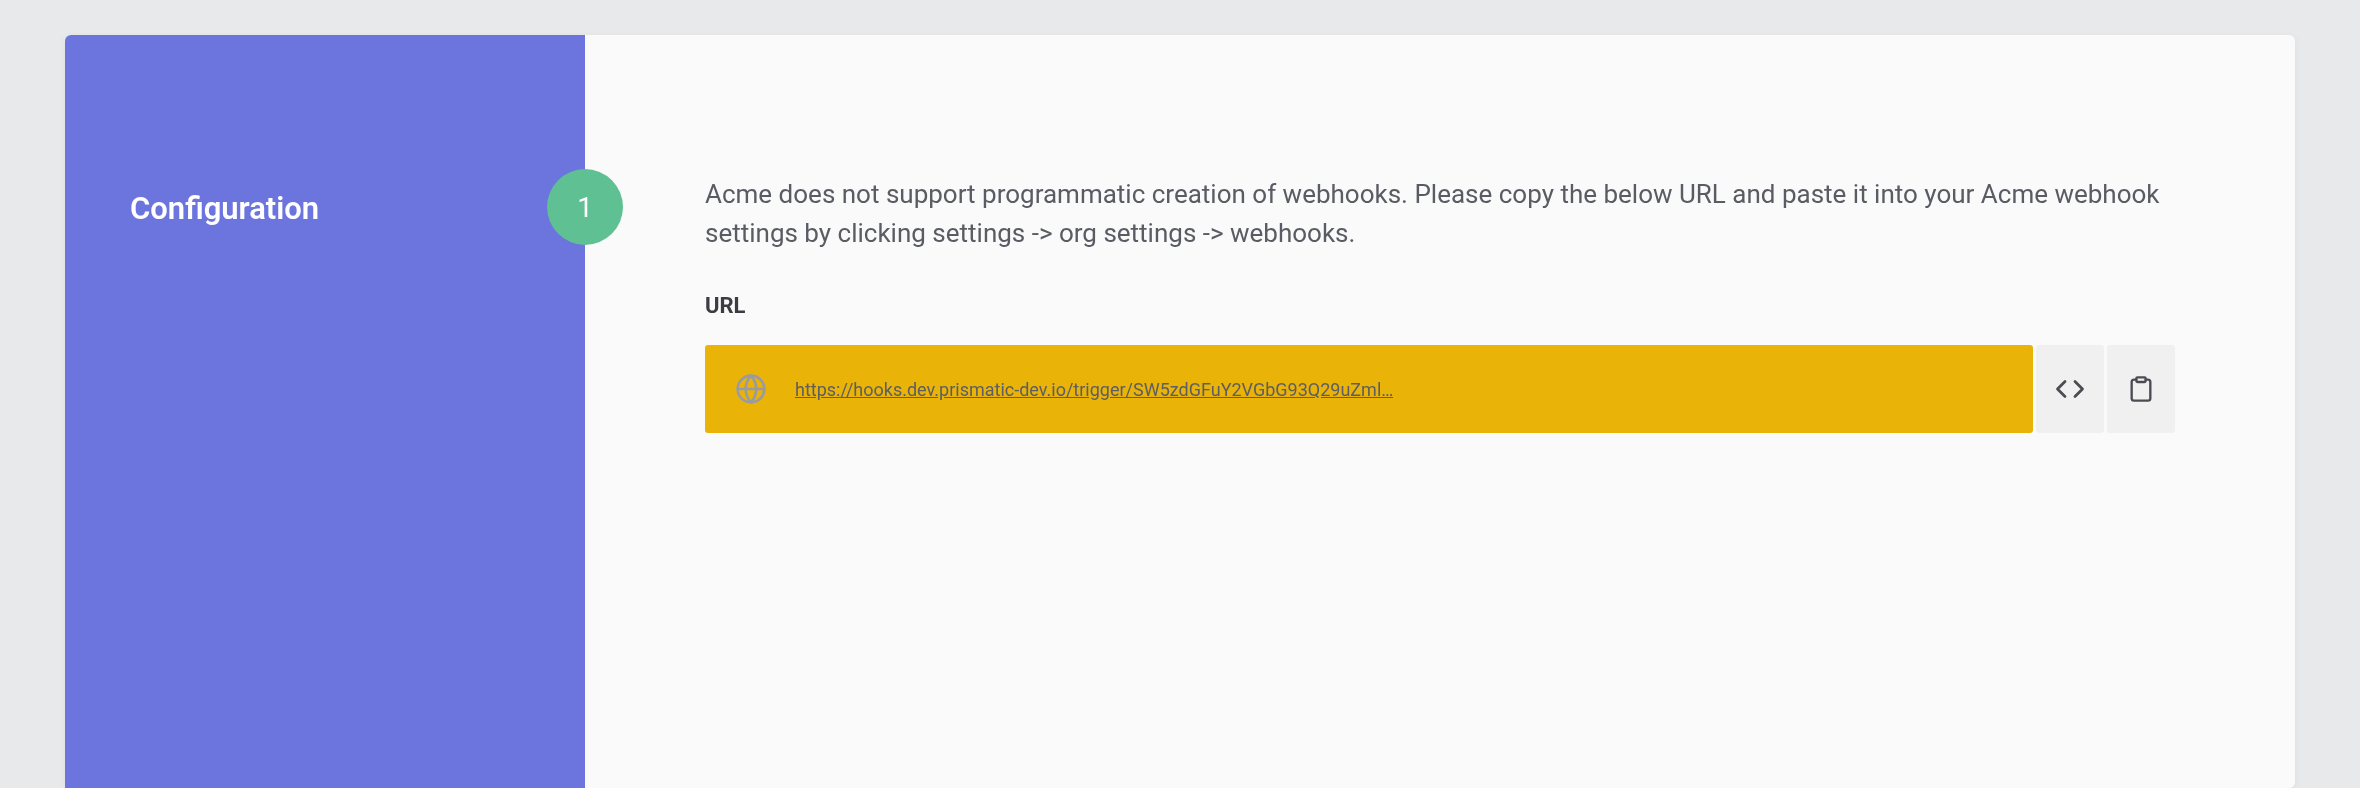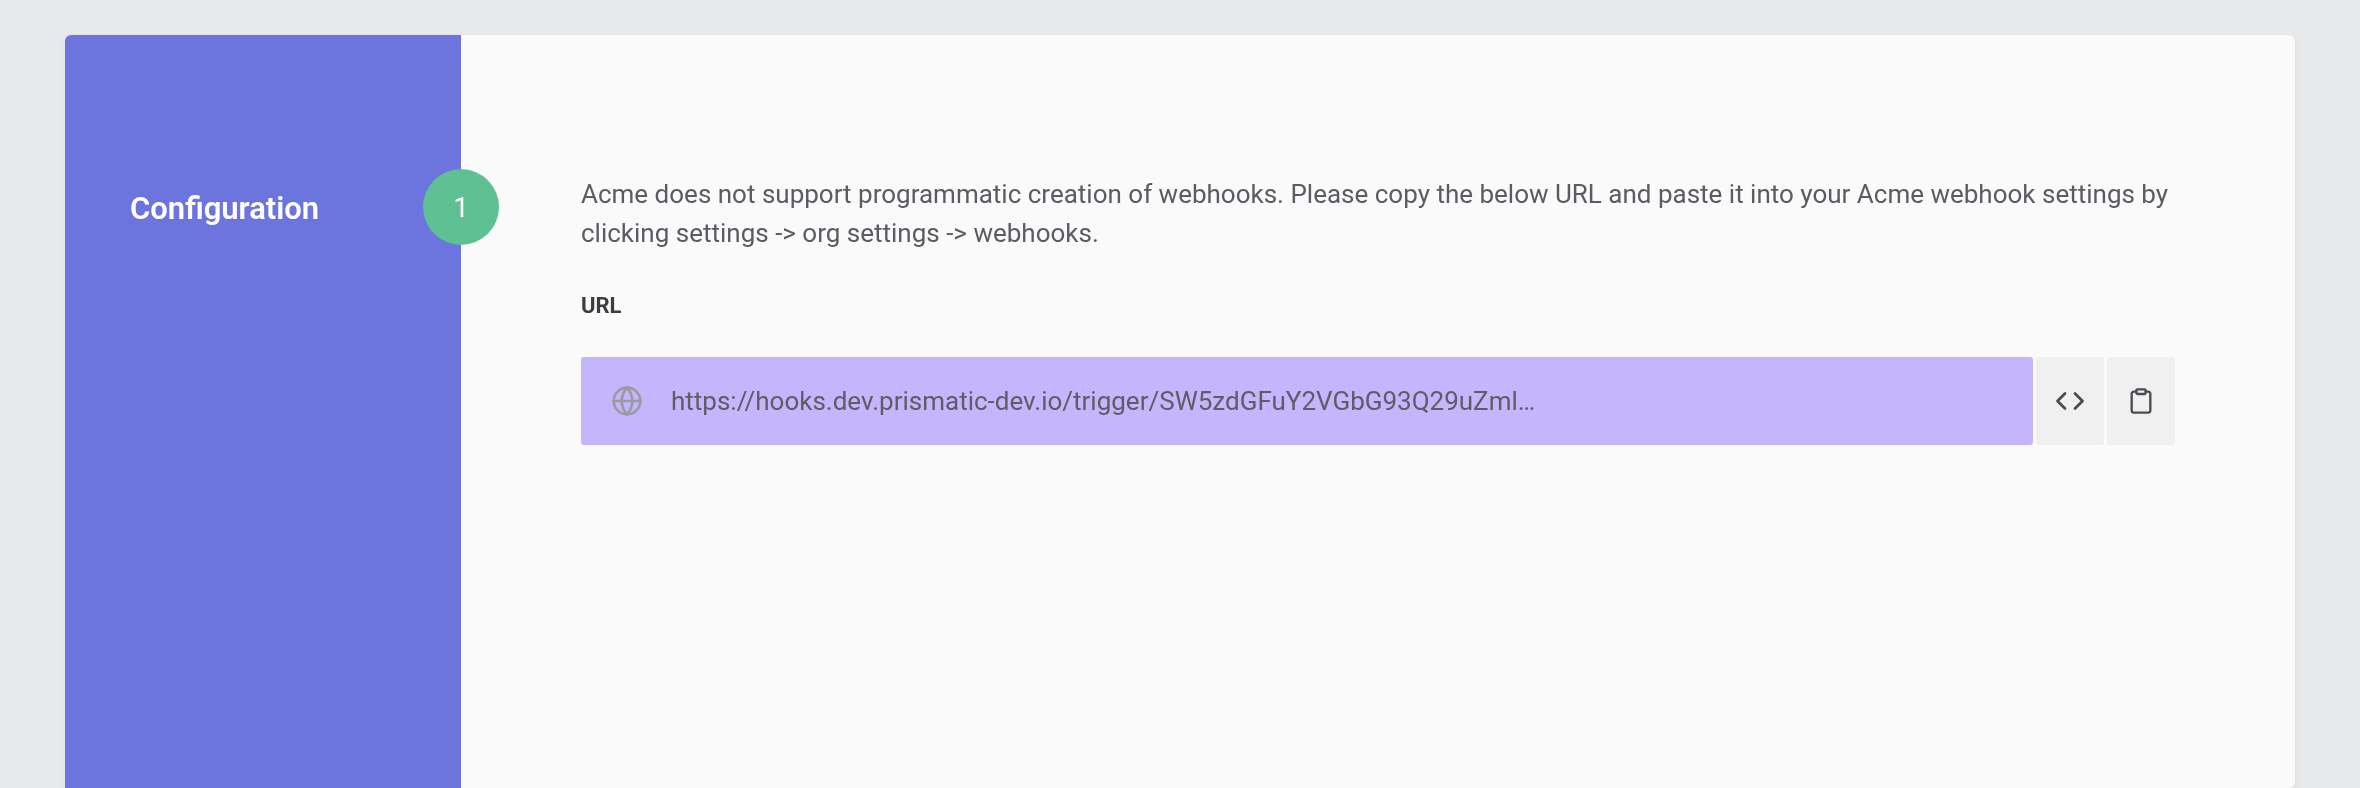--- a/index.html
+++ b/index.html
@@ -16,21 +16,21 @@
     }
     .card {
       display: flex;
       background: #fafafa;
       border-radius: 6px;
       height: 100%;
       overflow: visible;
       box-shadow: 0 2px 8px rgba(0,0,0,0.05);
     }
     .sidebar {
-      width: 396px;
+      width: 520px;
       background: #6c74de;
       border-radius: 6px 0 0 0;
       position: relative;
       flex-shrink: 0;
     }
     .sidebar-title {
       color: #ffffff;
       font-size: 31px;
       font-weight: 600;
       padding: 155px 0 0 65px;
@@ -63,38 +63,39 @@
     .section-title {
       color: #35363b;
       font-size: 40px;
       font-weight: 700;
       margin-bottom: 62px;
     }
     .field-label {
       color: #3c3d42;
       font-size: 22px;
       font-weight: 700;
-      margin-bottom: 39px;
+      margin-bottom: 27px;
     }
     .url-row {
       display: flex;
       align-items: stretch;
       gap: 0;
     }
     .url-display {
       flex: 1;
-      background: #c4b5fd;
+      background: #eab308;
       display: flex;
       align-items: center;
       padding: 0 30px;
       height: 88px;
       color: #5c5e63;
-      font-size: 26px;
+      font-size: 18px;
       overflow: hidden;
       white-space: nowrap;
+      text-decoration: underline;
     }
     .url-display .globe-icon {
       flex-shrink: 0;
       margin-right: 28px;
       display: flex;
       align-items: center;
     }
     .url-text {
       overflow: hidden;
       text-overflow: ellipsis;

